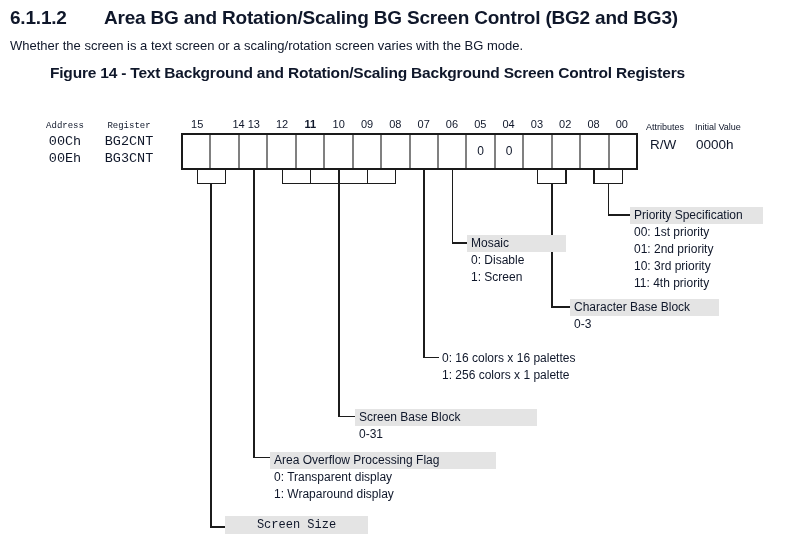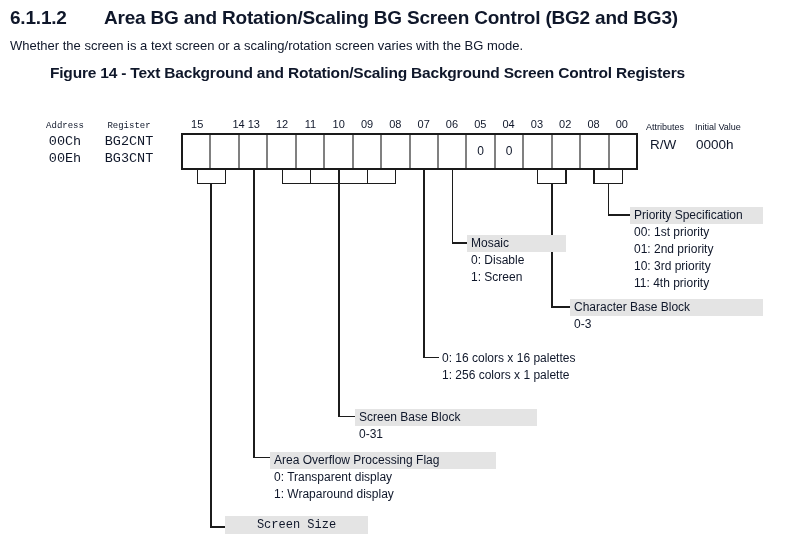--- a/index.html
+++ b/index.html
@@ -112,21 +112,21 @@
     <div class="fline">11: 4th priority</div>
   </div>
 
   <div class="field" style="left:467px;top:235px">
     <div class="ftitle" style="width:99px">Mosaic</div>
     <div class="fline">0: Disable</div>
     <div class="fline">1: Screen</div>
   </div>
 
   <div class="field" style="left:570px;top:299px">
-    <div class="ftitle" style="width:193px">Character Base Block</div>
+    <div class="ftitle" style="width:149px">Character Base Block</div>
     <div class="fline">0-3</div>
   </div>
 
   <div class="field" style="left:438px;top:350px">
     <div class="fline">0: 16 colors x 16 palettes</div>
     <div class="fline">1: 256 colors x 1 palette</div>
   </div>
 
   <div class="field" style="left:355px;top:409px">
     <div class="ftitle" style="width:182px">Screen Base Block</div>
@@ -140,21 +140,21 @@
   </div>
 
   <div class="field" style="left:225px;top:516px">
     <div class="ftitle ctr" style="width:143px;height:18px;line-height:18px">Screen Size</div>
   </div>
 
 <span class="bitnum" style="left: 182.656px;">15</span>
     <span class="bitnum" style="left: 224px;">14</span>
     <span class="bitnum" style="left: 239.281px;">13</span>
     <span class="bitnum" style="left: 267.594px;">12</span>
-    <span class="bitnum" style="left: 295.906px;">11</span>
+    <span class="bitnum" style="left: 295.906px; font-weight: bold;">11</span>
     <span class="bitnum" style="left: 324.219px;">10</span>
     <span class="bitnum" style="left: 352.531px;">09</span>
     <span class="bitnum" style="left: 380.844px;">08</span>
     <span class="bitnum" style="left: 409.156px;">07</span>
     <span class="bitnum" style="left: 437.469px;">06</span>
     <span class="bitnum" style="left: 465.781px;">05</span>
     <span class="bitnum" style="left: 494.094px;">04</span>
     <span class="bitnum" style="left: 522.406px;">03</span>
     <span class="bitnum" style="left: 550.719px;">02</span>
     <span class="bitnum" style="left: 579.031px;">08</span>

